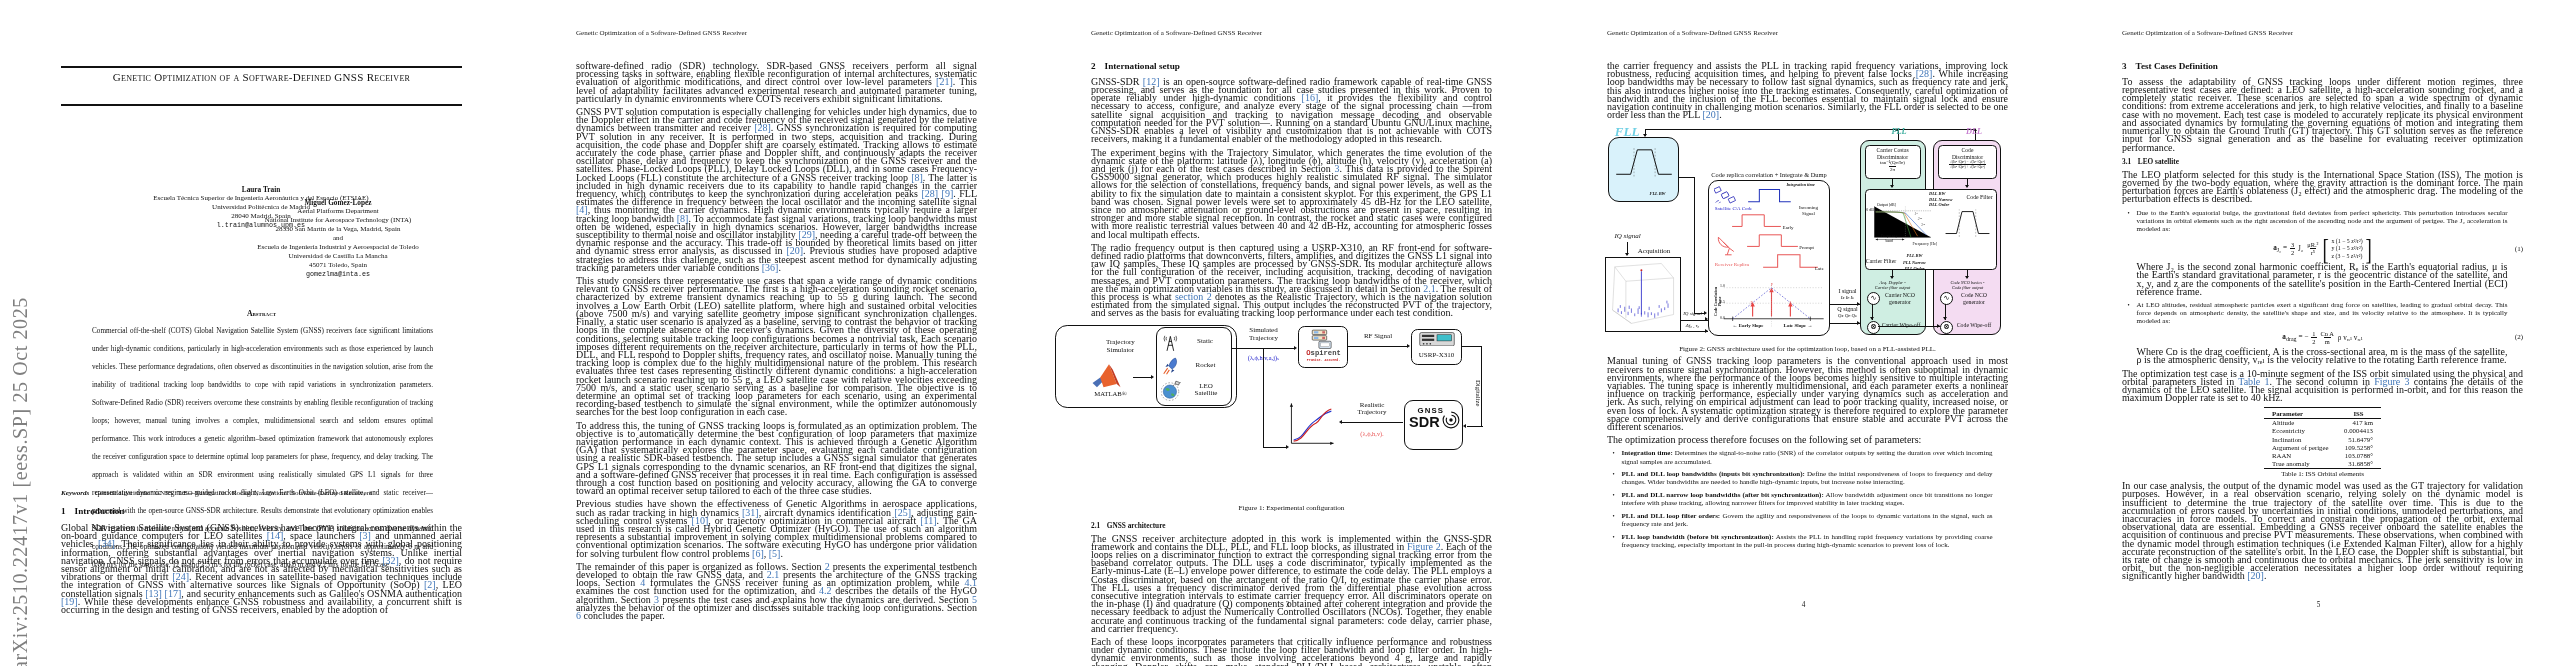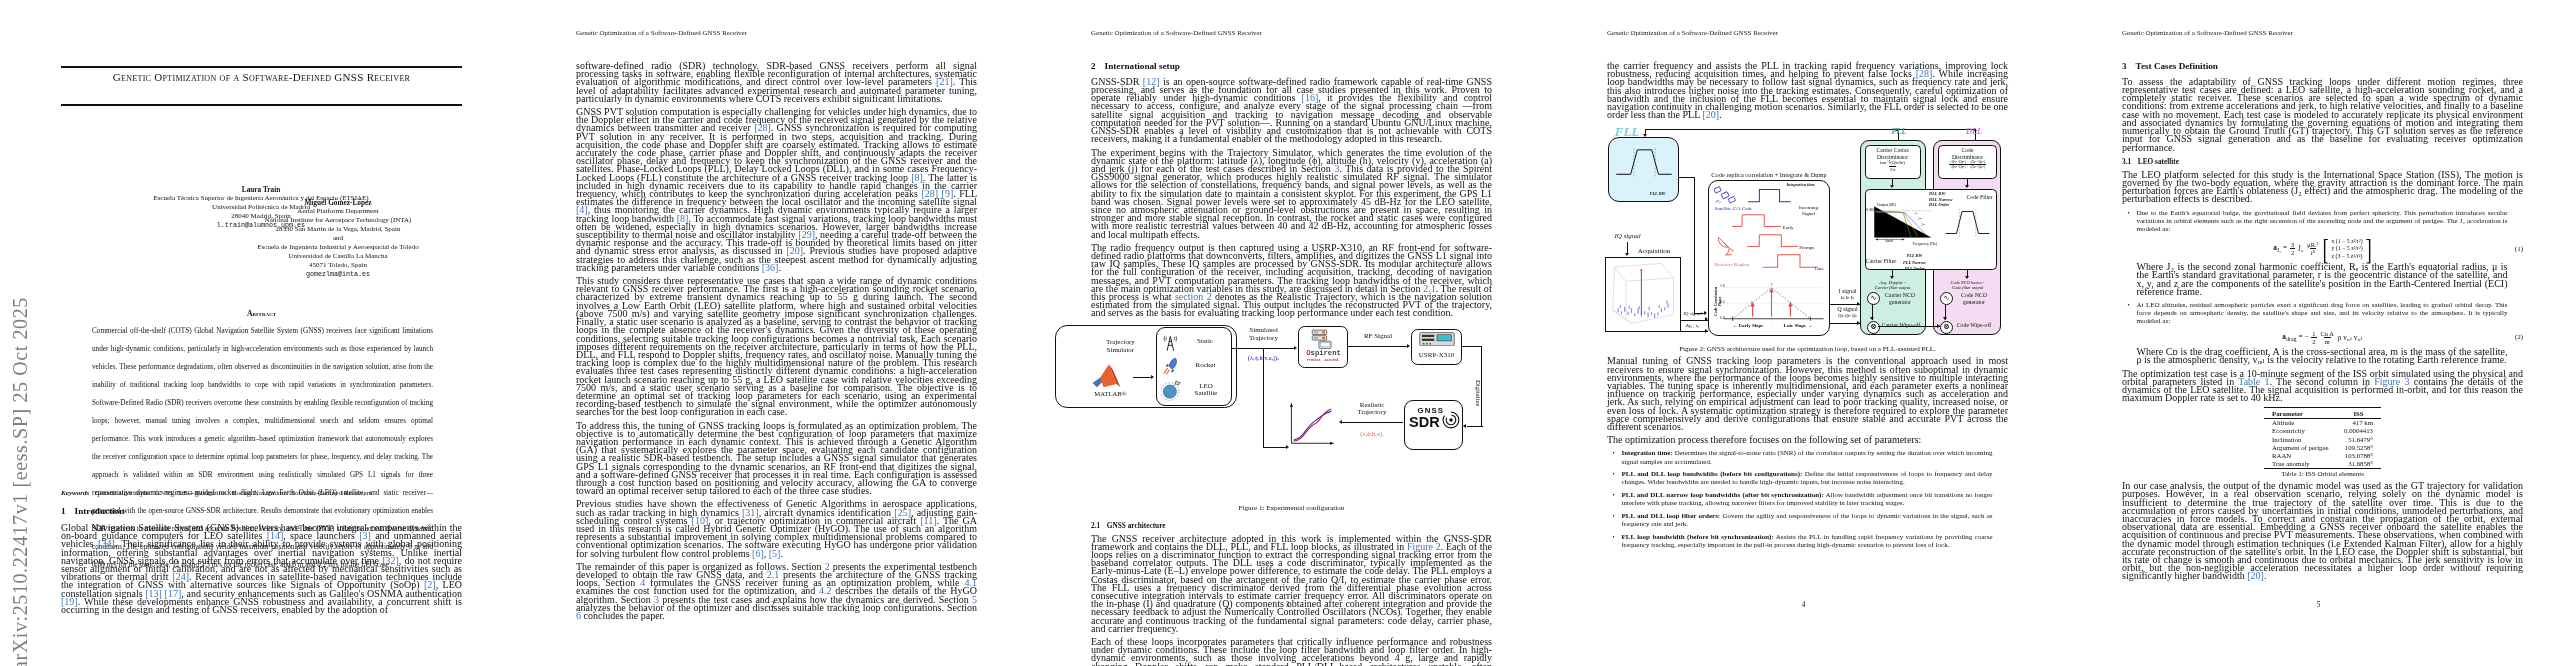--- a/index.html
+++ b/index.html
@@ -482,21 +482,21 @@
         <div class="circ" style="left:333px;top:197px;font-size:8.3px;"><span>⊗</span></div>
         <div class="flab small" style="left:346px;top:199px;width:42px;font-size:5.8px;">Code Wipe-off</div>
         <div class="hl" style="left:271px;top:202px;width:62px;"></div>
         <div class="ah r" style="left:330px;top:200px;"></div>
         <div class="figcap" style="top:221px;">Figure 2: GNSS architecture used for the optimization loop, based on a FLL-assisted PLL.</div>
       </div>
 
       <p>Manual tuning of GNSS tracking loop parameters is the conventional approach used in most receivers to ensure signal synchronization. However, this method is often suboptimal in dynamic environments, where the performance of the loops becomes highly sensitive to multiple interacting variables. The tuning space is inherently multidimensional, and each parameter exerts a nonlinear influence on tracking performance, especially under varying dynamics such as acceleration and jerk. As such, relying on empirical adjustment can lead to poor tracking quality, increased noise, or even loss of lock. A systematic optimization strategy is therefore required to explore the parameter space comprehensively and derive configurations that ensure stable and accurate PVT across the different scenarios.</p>
       <p>The optimization process therefore focuses on the following set of parameters:</p>
       <div class="bl"><b>Integration time:</b> <span>Determines the signal-to-noise ratio (SNR) of the correlator outputs by setting the duration over which incoming signal samples are accumulated.</span></div>
-      <div class="bl"><b>PLL and DLL loop bandwidths (before bit configurations):</b> <span>Define the initial responsiveness of loops to frequency and delay changes. Wider bandwidths are needed to handle high-dynamic inputs, but increase noise interacting.</span></div>
+      <div class="bl"><b>PLL and DLL loop bandwidths (inputs bit synchronization):</b> <span>Define the initial responsiveness of loops to frequency and delay changes. Wider bandwidths are needed to handle high-dynamic inputs, but increase noise interacting.</span></div>
       <div class="bl"><b>PLL and DLL narrow loop bandwidths (after bit synchronization):</b> <span>Allow bandwidth adjustment once bit transitions no longer interfere with phase tracking, allowing narrower filters for improved stability in later tracking stages.</span></div>
       <div class="bl"><b>PLL and DLL loop filter orders:</b> <span>Govern the agility and responsiveness of the loops to dynamic variations in the signal, such as frequency rate and jerk.</span></div>
       <div class="bl"><b>FLL loop bandwidth (before bit synchronization):</b> <span>Assists the PLL in handling rapid frequency variations by providing coarse frequency tracking, especially important in the pull-in process during high-dynamic scenarios to prevent loss of lock.</span></div>
     </div>
     <div class="pagenum">4</div>
   </div>
 
   <div class="page" style="left:2061px;">
     <div class="runhead">Genetic Optimization of a Software-Defined GNSS Receiver</div>
     <div class="flow" style="top:59px;">

